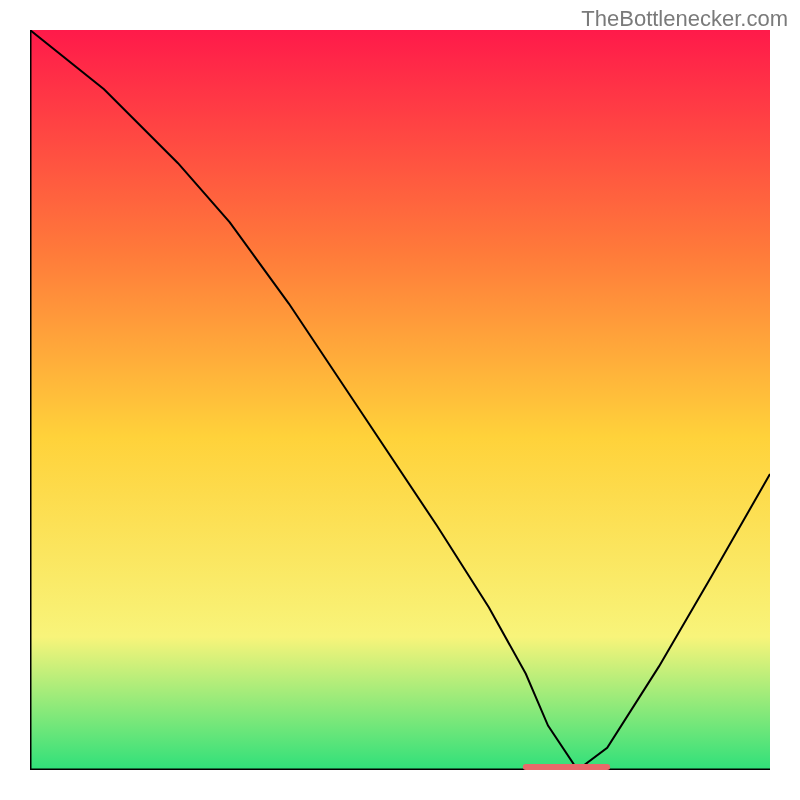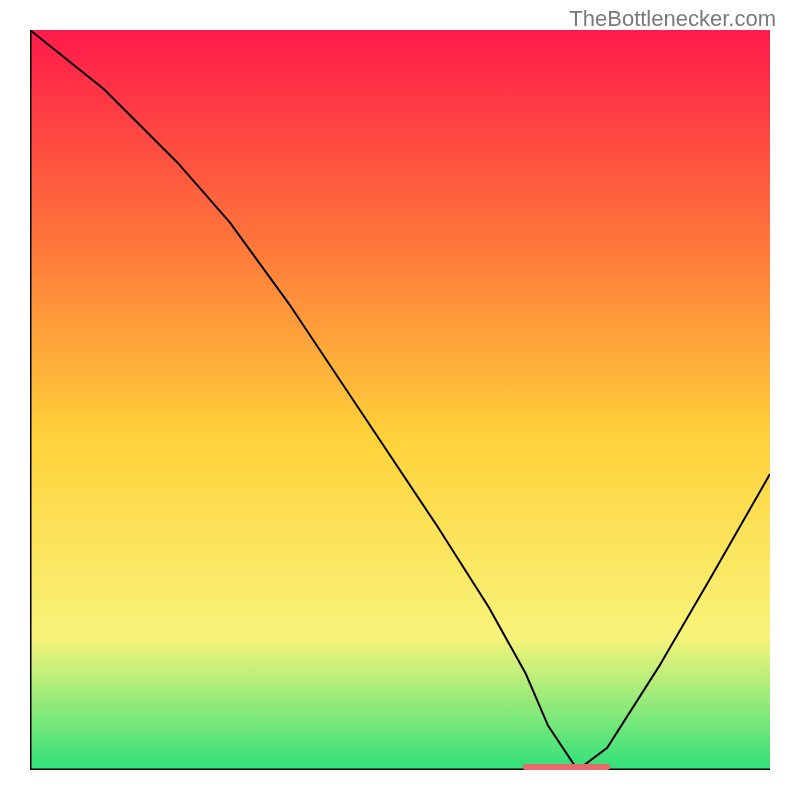--- a/index.html
+++ b/index.html
@@ -11,21 +11,21 @@
     font-family: Arial, sans-serif;
   }
   .container {
     position: relative;
     width: 800px;
     height: 800px;
   }
   .watermark {
     position: absolute;
     top: 6px;
-    right: 24px;
+    right: 12px;
     font-size: 22px;
     color: #7a7a7a;
     font-weight: 500;
     z-index: 10;
   }
   .plot-area {
     position: absolute;
     left: 30px;
     top: 30px;
     width: 740px;

